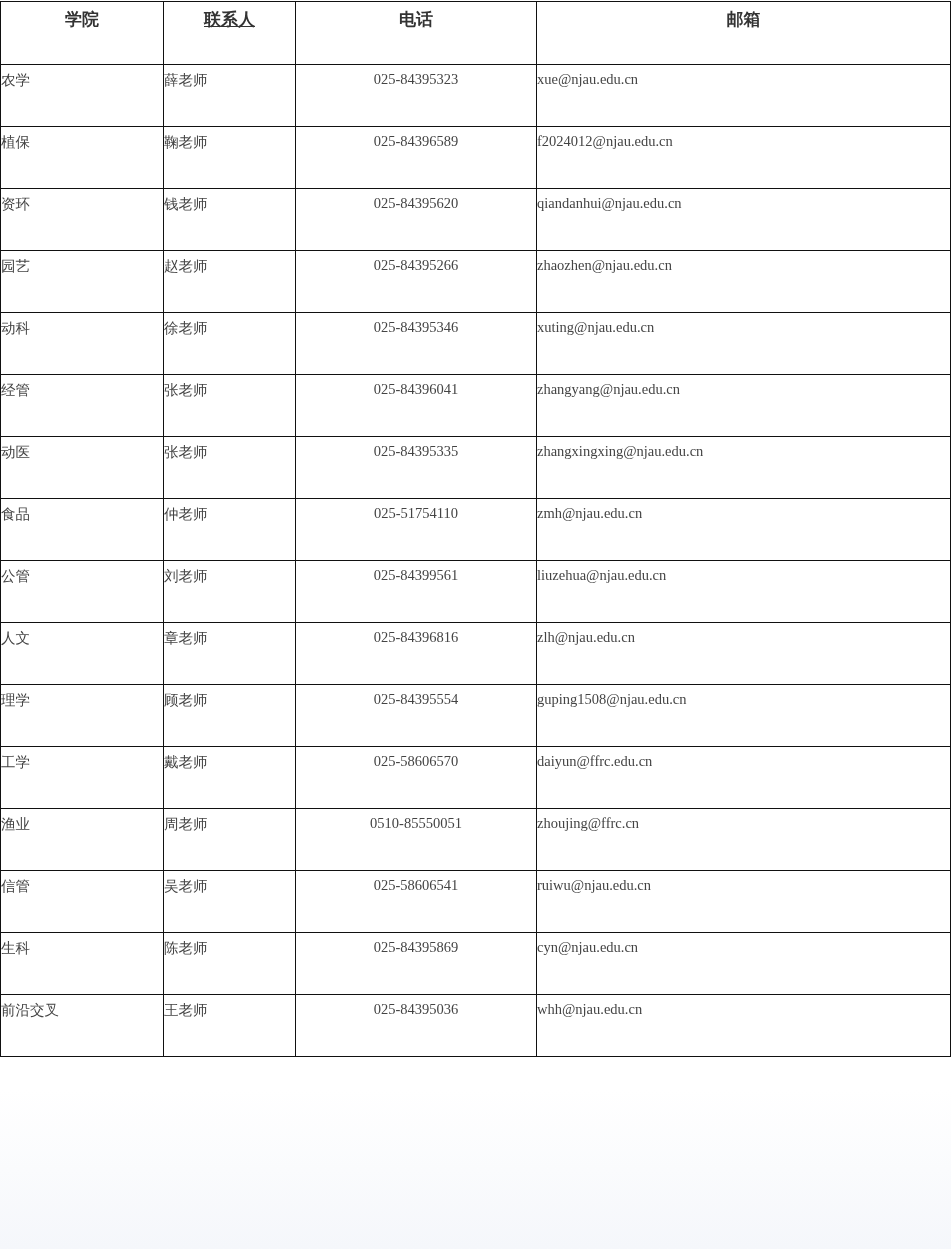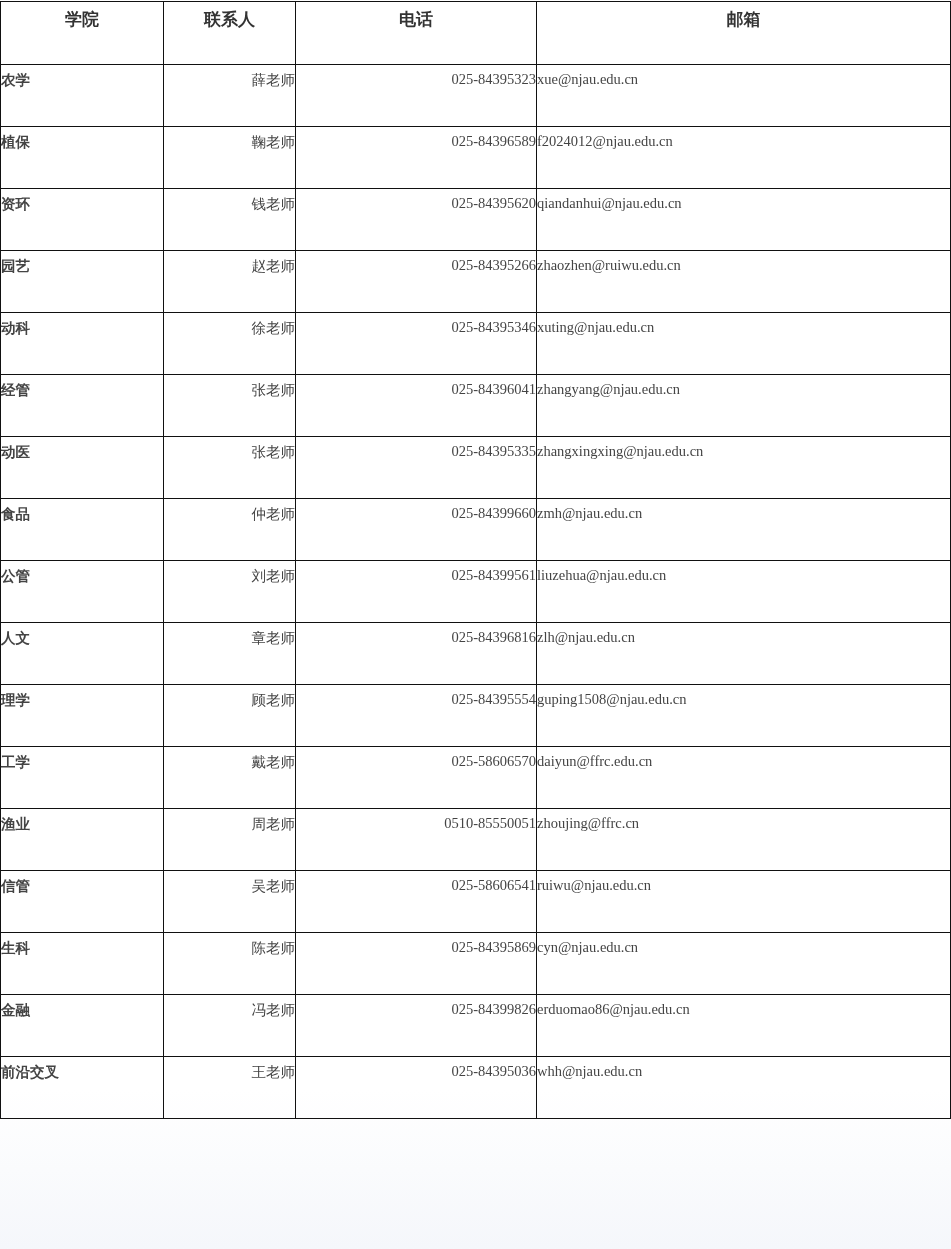--- a/index.html
+++ b/index.html
@@ -25,26 +25,26 @@
   table.contacts th {
     height: 63px;
     font-family: "DejaVu Sans", "Liberation Sans", sans-serif;
     font-weight: bold;
     font-size: 17px;
     color: #333;
     text-align: center;
     padding-top: 6px;
   }
   table.contacts td { height: 62px; padding-top: 6px; font-size: 14.5px; color: #444; }
-  td.col-college { font-family: "DejaVu Sans", "Liberation Sans", sans-serif; padding-left: 35px; font-weight: bold; }
-  td.col-contact { font-family: "DejaVu Sans", "Liberation Sans", sans-serif; text-align: right; padding-right: 27px; }
-  td.col-phone { font-family: "Liberation Serif", "DejaVu Serif", serif; text-align: right; font-size: 15px; }
+  td.col-college { font-family: "DejaVu Sans", "Liberation Sans", sans-serif; padding-left: 35px; }
+  td.col-contact { font-family: "DejaVu Sans", "Liberation Sans", sans-serif; text-align: left; padding-right: 27px; }
+  td.col-phone { font-family: "Liberation Serif", "DejaVu Serif", serif; text-align: center; font-size: 15px; }
   td.col-email { font-family: "Liberation Serif", "DejaVu Serif", serif; padding-left: 35px; font-size: 15px; margin-top: 8px; }
   th.h-college { padding-right: 0; }
-  th.h-contact { text-align: right; padding-right: 27px; }
+  th.h-contact { text-align: right; padding-right: 27px; text-decoration: underline; }
 </style>
 </head>
 <body>
 
 <div class="bottom-fade"></div>
 
 <table class="contacts">
   <colgroup>
     <col style="width:163px">
     <col style="width:132px">
@@ -75,21 +75,21 @@
       <tr>
         <td class="col-college">资环</td>
         <td class="col-contact">钱老师</td>
         <td class="col-phone">025-84395620</td>
         <td class="col-email">qiandanhui@njau.edu.cn</td>
       </tr>
       <tr>
         <td class="col-college">园艺</td>
         <td class="col-contact">赵老师</td>
         <td class="col-phone">025-84395266</td>
-        <td class="col-email">zhaozhen@ruiwu.edu.cn</td>
+        <td class="col-email">zhaozhen@njau.edu.cn</td>
       </tr>
       <tr>
         <td class="col-college">动科</td>
         <td class="col-contact">徐老师</td>
         <td class="col-phone">025-84395346</td>
         <td class="col-email">xuting@njau.edu.cn</td>
       </tr>
       <tr>
         <td class="col-college">经管</td>
         <td class="col-contact">张老师</td>
@@ -98,21 +98,21 @@
       </tr>
       <tr>
         <td class="col-college">动医</td>
         <td class="col-contact">张老师</td>
         <td class="col-phone">025-84395335</td>
         <td class="col-email">zhangxingxing@njau.edu.cn</td>
       </tr>
       <tr>
         <td class="col-college">食品</td>
         <td class="col-contact">仲老师</td>
-        <td class="col-phone">025-84399660</td>
+        <td class="col-phone">025-51754110</td>
         <td class="col-email">zmh@njau.edu.cn</td>
       </tr>
       <tr>
         <td class="col-college">公管</td>
         <td class="col-contact">刘老师</td>
         <td class="col-phone">025-84399561</td>
         <td class="col-email">liuzehua@njau.edu.cn</td>
       </tr>
       <tr>
         <td class="col-college">人文</td>
@@ -144,25 +144,19 @@
         <td class="col-phone">025-58606541</td>
         <td class="col-email">ruiwu@njau.edu.cn</td>
       </tr>
       <tr>
         <td class="col-college">生科</td>
         <td class="col-contact">陈老师</td>
         <td class="col-phone">025-84395869</td>
         <td class="col-email">cyn@njau.edu.cn</td>
       </tr>
       <tr>
-        <td class="col-college">金融</td>
-        <td class="col-contact">冯老师</td>
-        <td class="col-phone">025-84399826</td>
-        <td class="col-email">erduomao86@njau.edu.cn</td>
-      </tr>
-      <tr>
         <td class="col-college">前沿交叉</td>
         <td class="col-contact">王老师</td>
         <td class="col-phone">025-84395036</td>
         <td class="col-email">whh@njau.edu.cn</td>
       </tr>
     </tbody>
 </table>
 
 </body></html>

